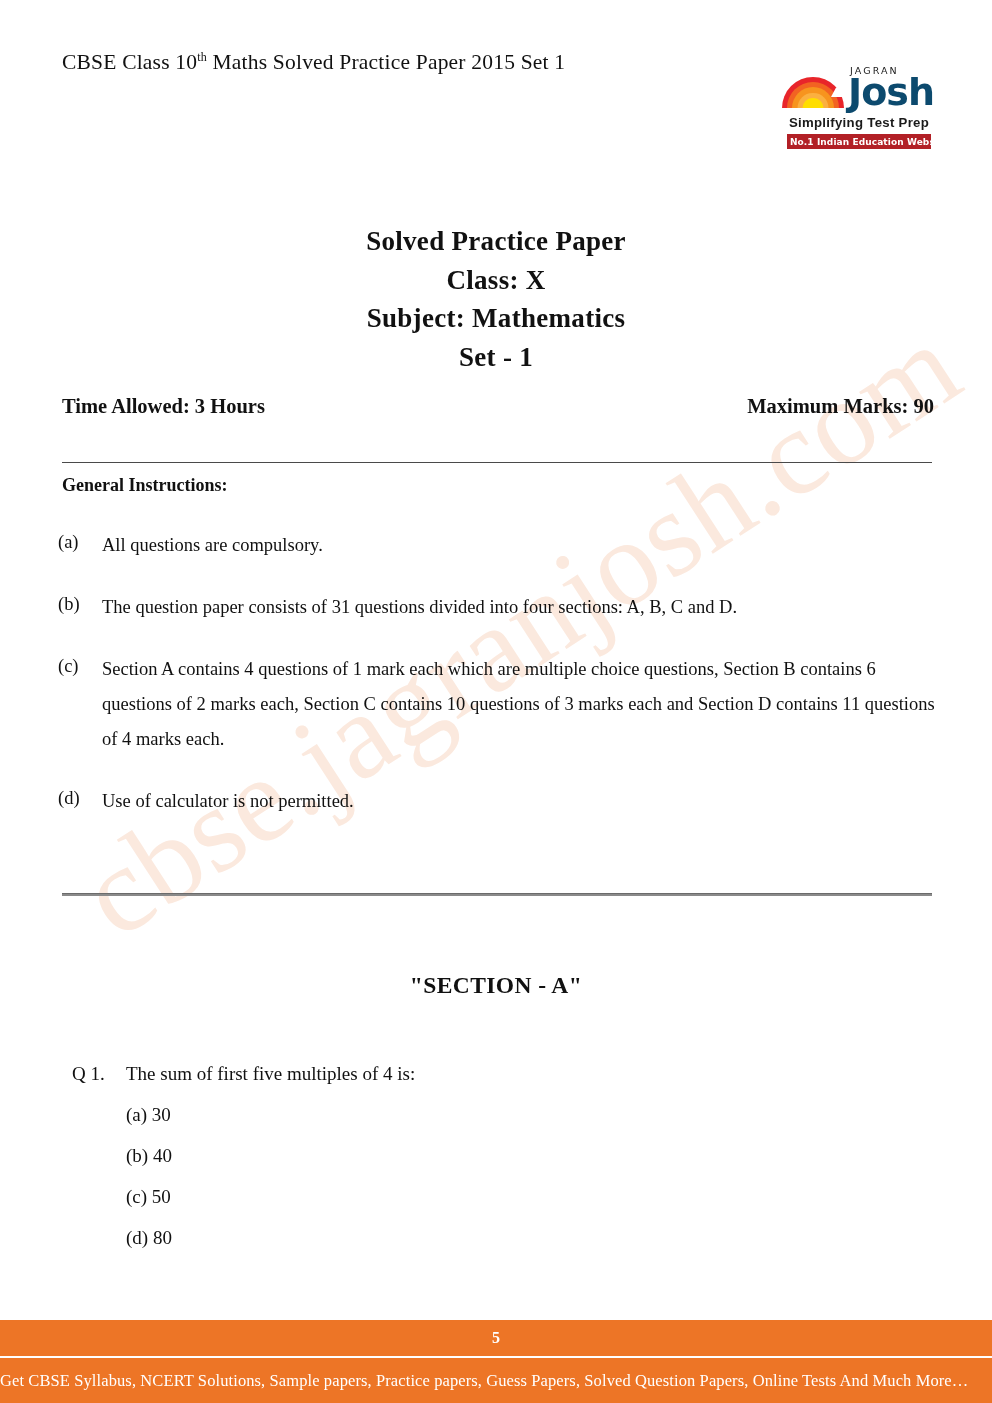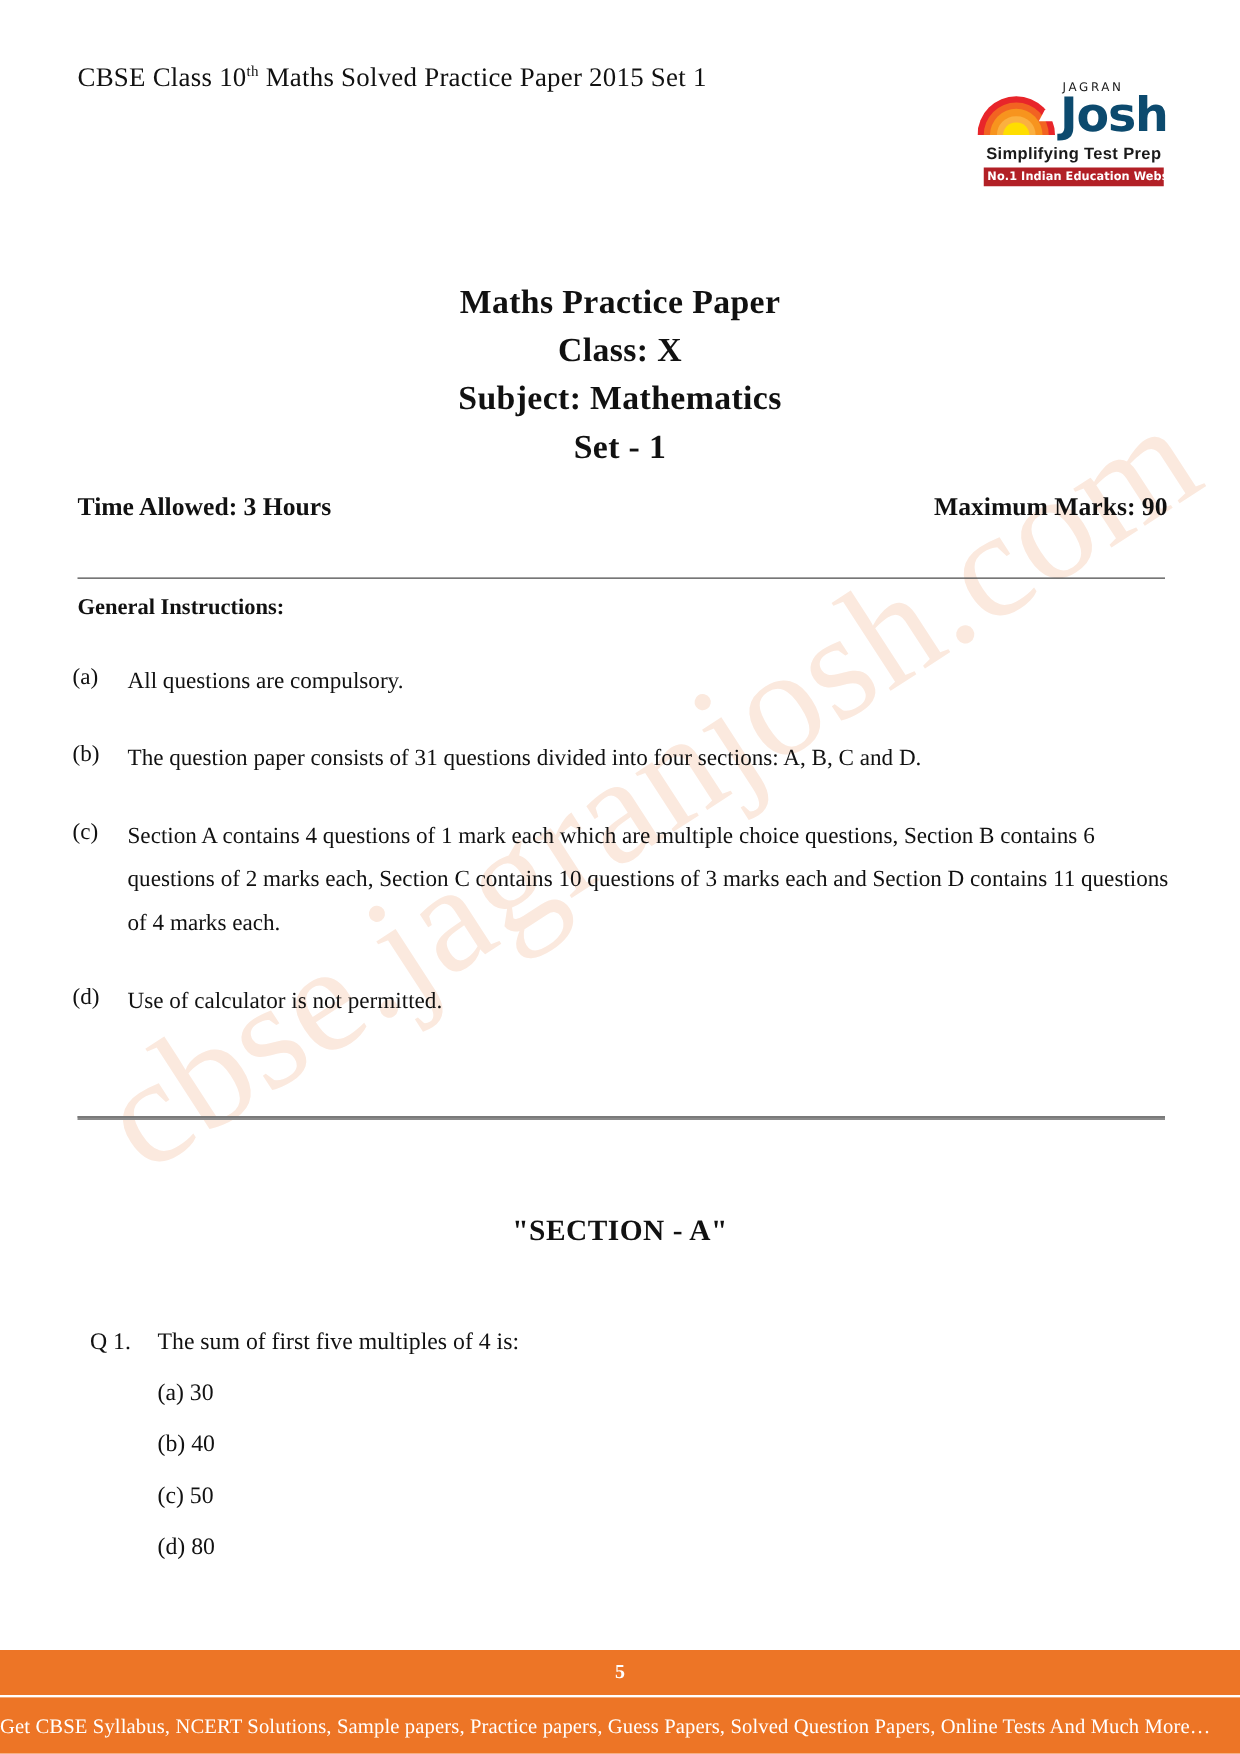--- a/index.html
+++ b/index.html
@@ -350,21 +350,21 @@
         <div class="logo-words">
           <div class="logo-jagran">JAGRAN</div>
           <div class="logo-josh">Josh</div>
         </div>
       </div>
       <div class="logo-tagline">Simplifying Test Prep</div>
       <div class="logo-badge">No.1 Indian Education Website</div>
     </div>
 
     <div class="title-block">
-      <div>Maths Practice Paper</div>
+      <div>Solved Practice Paper</div>
       <div>Class: X</div>
       <div>Subject: Mathematics</div>
       <div>Set - 1</div>
     </div>
 
     <div class="marks-row">
       <span>Time Allowed: 3 Hours</span>
       <span>Maximum Marks: 90</span>
     </div>
 

